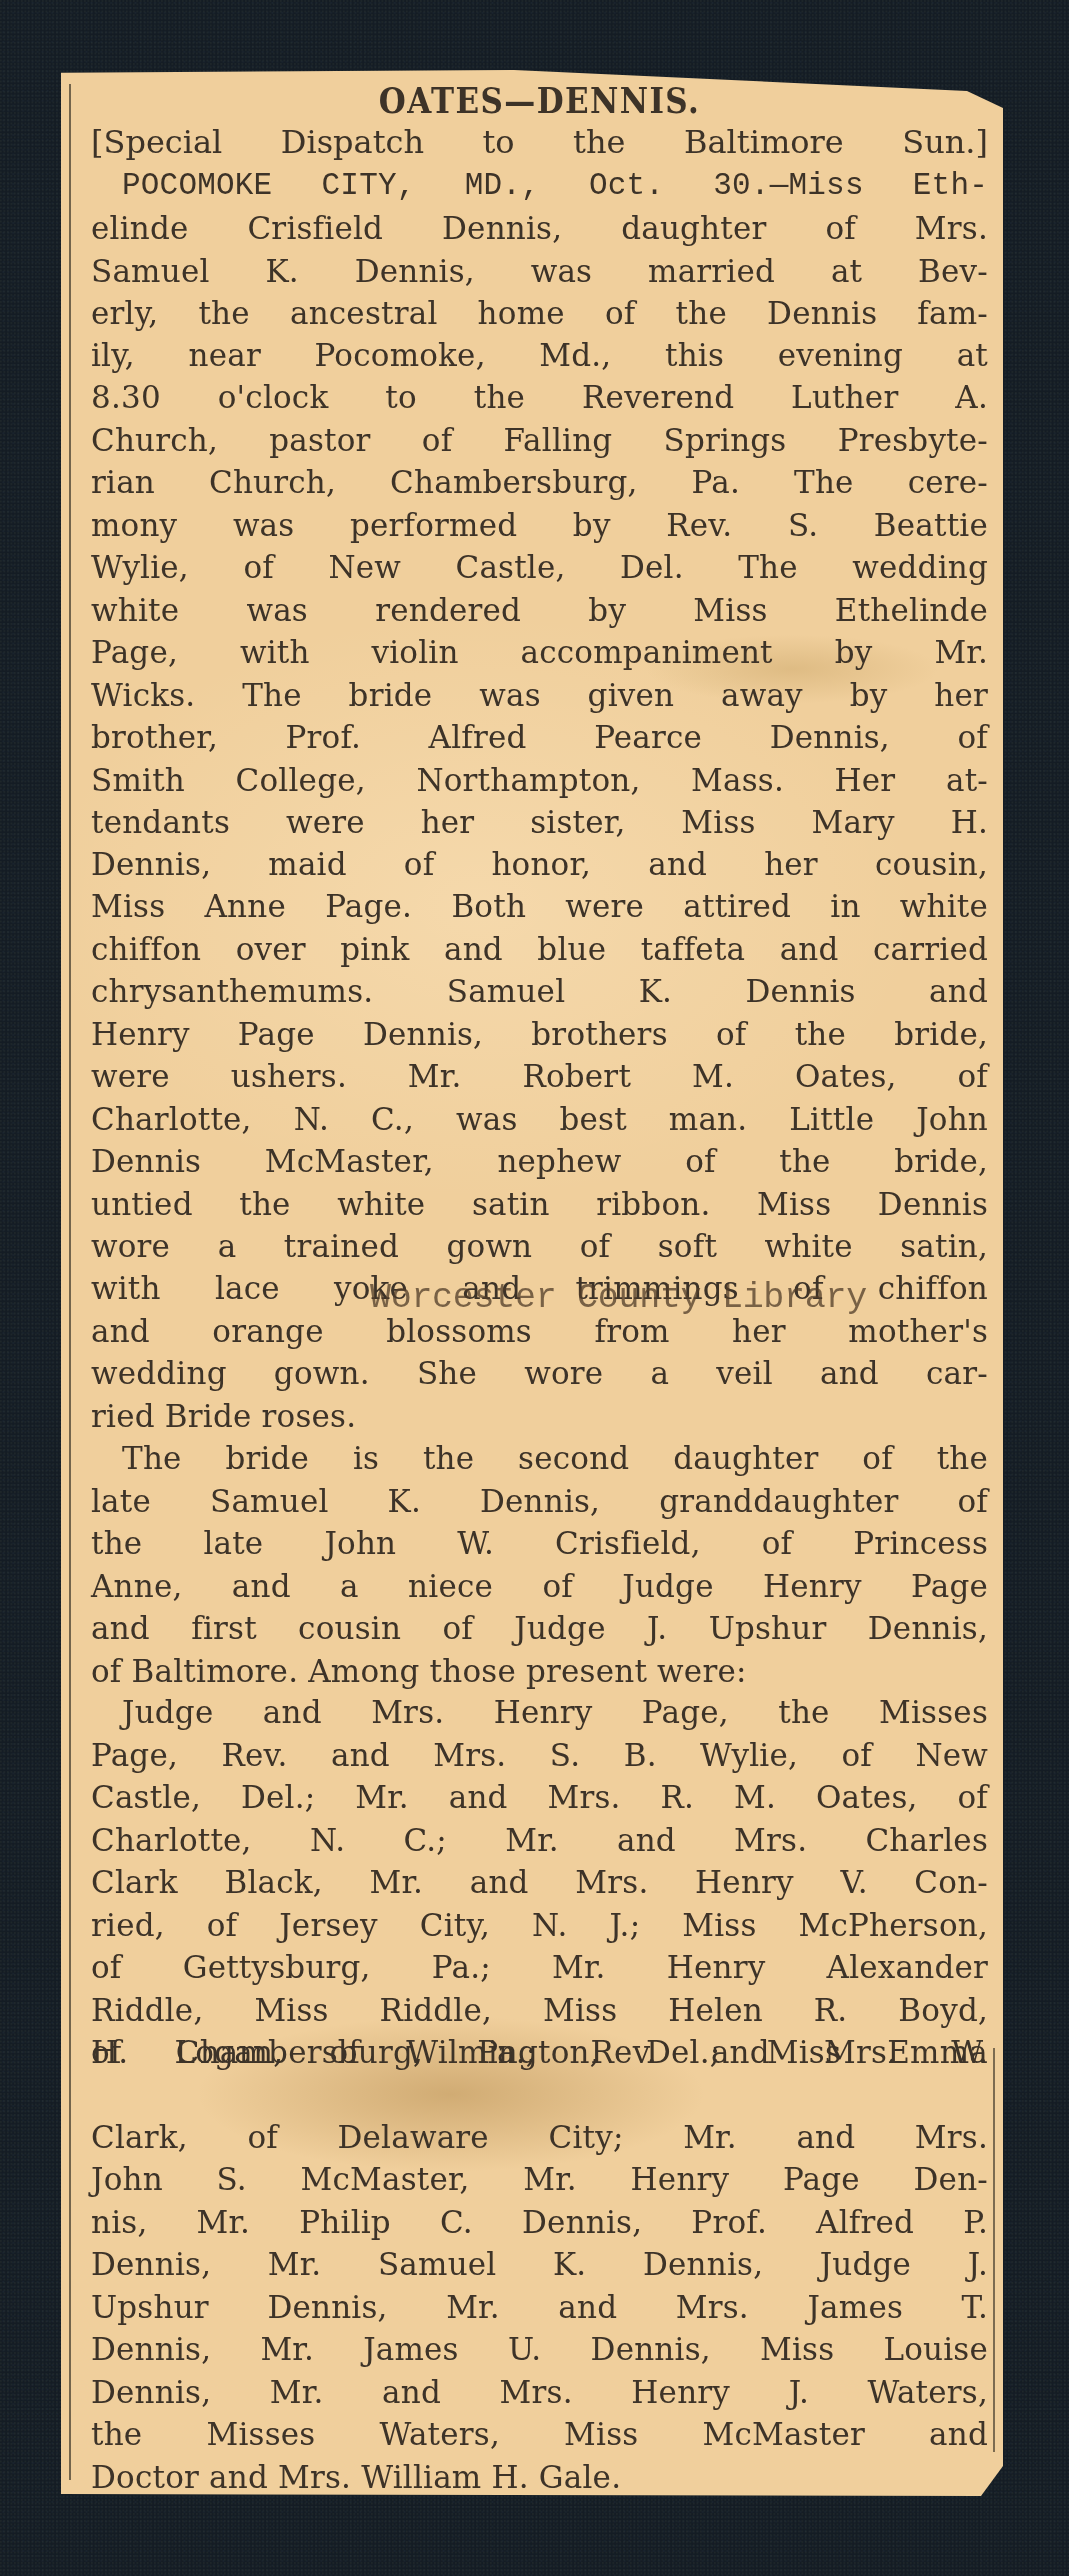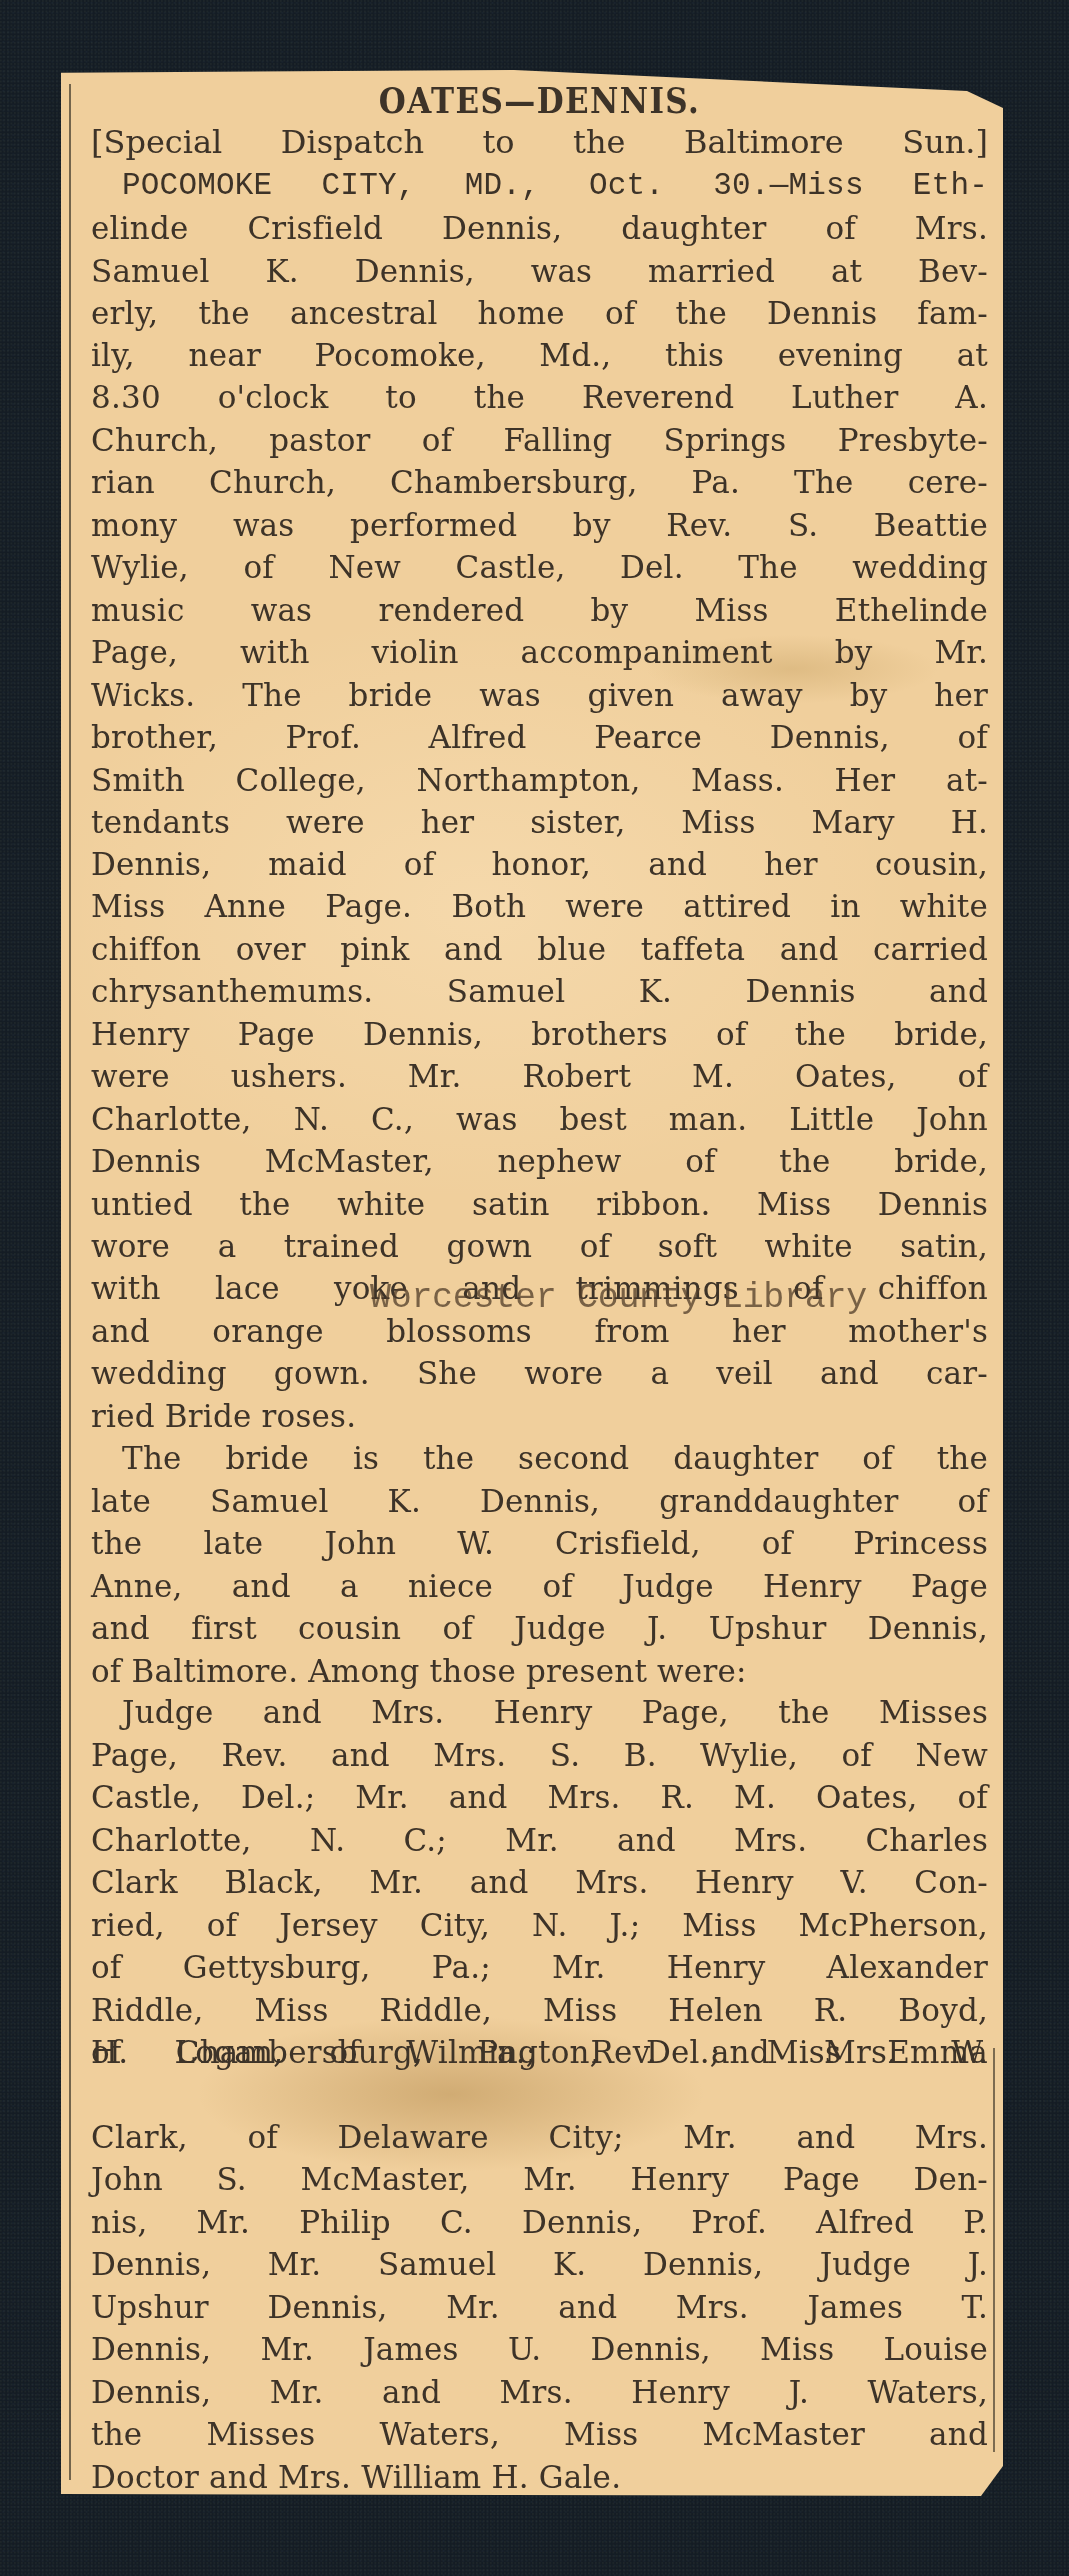--- a/index.html
+++ b/index.html
@@ -69,21 +69,21 @@
         <div class="line indent" style="top: 98px; font-family: Liberation Mono, monospace;">POCOMOKE CITY, MD., Oct. 30.—Miss Eth-</div>
         <div class="line" style="top: 140px;">elinde Crisfield Dennis, daughter of Mrs.</div>
         <div class="line" style="top: 183px;">Samuel K. Dennis, was married at Bev-</div>
         <div class="line" style="top: 225px;">erly, the ancestral home of the Dennis fam-</div>
         <div class="line" style="top: 267px;">ily, near Pocomoke, Md., this evening at</div>
         <div class="line" style="top: 309px;">8.30 o'clock to the Reverend Luther A.</div>
         <div class="line" style="top: 352px;">Church, pastor of Falling Springs Presbyte-</div>
         <div class="line" style="top: 394px;">rian Church, Chambersburg, Pa. The cere-</div>
         <div class="line" style="top: 437px;">mony was performed by Rev. S. Beattie</div>
         <div class="line" style="top: 479px;">Wylie, of New Castle, Del. The wedding</div>
-        <div class="line" style="top: 522px;">music was rendered by Miss Ethelinde</div>
+        <div class="line" style="top: 522px;">white was rendered by Miss Ethelinde</div>
         <div class="line" style="top: 564px;">Page, with violin accompaniment by Mr.</div>
         <div class="line" style="top: 607px;">Wicks. The bride was given away by her</div>
         <div class="line" style="top: 649px;">brother, Prof. Alfred Pearce Dennis, of</div>
         <div class="line" style="top: 692px;">Smith College, Northampton, Mass. Her at-</div>
         <div class="line" style="top: 734px;">tendants were her sister, Miss Mary H.</div>
         <div class="line" style="top: 776px;">Dennis, maid of honor, and her cousin,</div>
         <div class="line" style="top: 818px;">Miss Anne Page. Both were attired in white</div>
         <div class="line" style="top: 861px;">chiffon over pink and blue taffeta and carried</div>
         <div class="line" style="top: 903px;">chrysanthemums. Samuel K. Dennis and</div>
         <div class="line" style="top: 946px;">Henry Page Dennis, brothers of the bride,</div>

